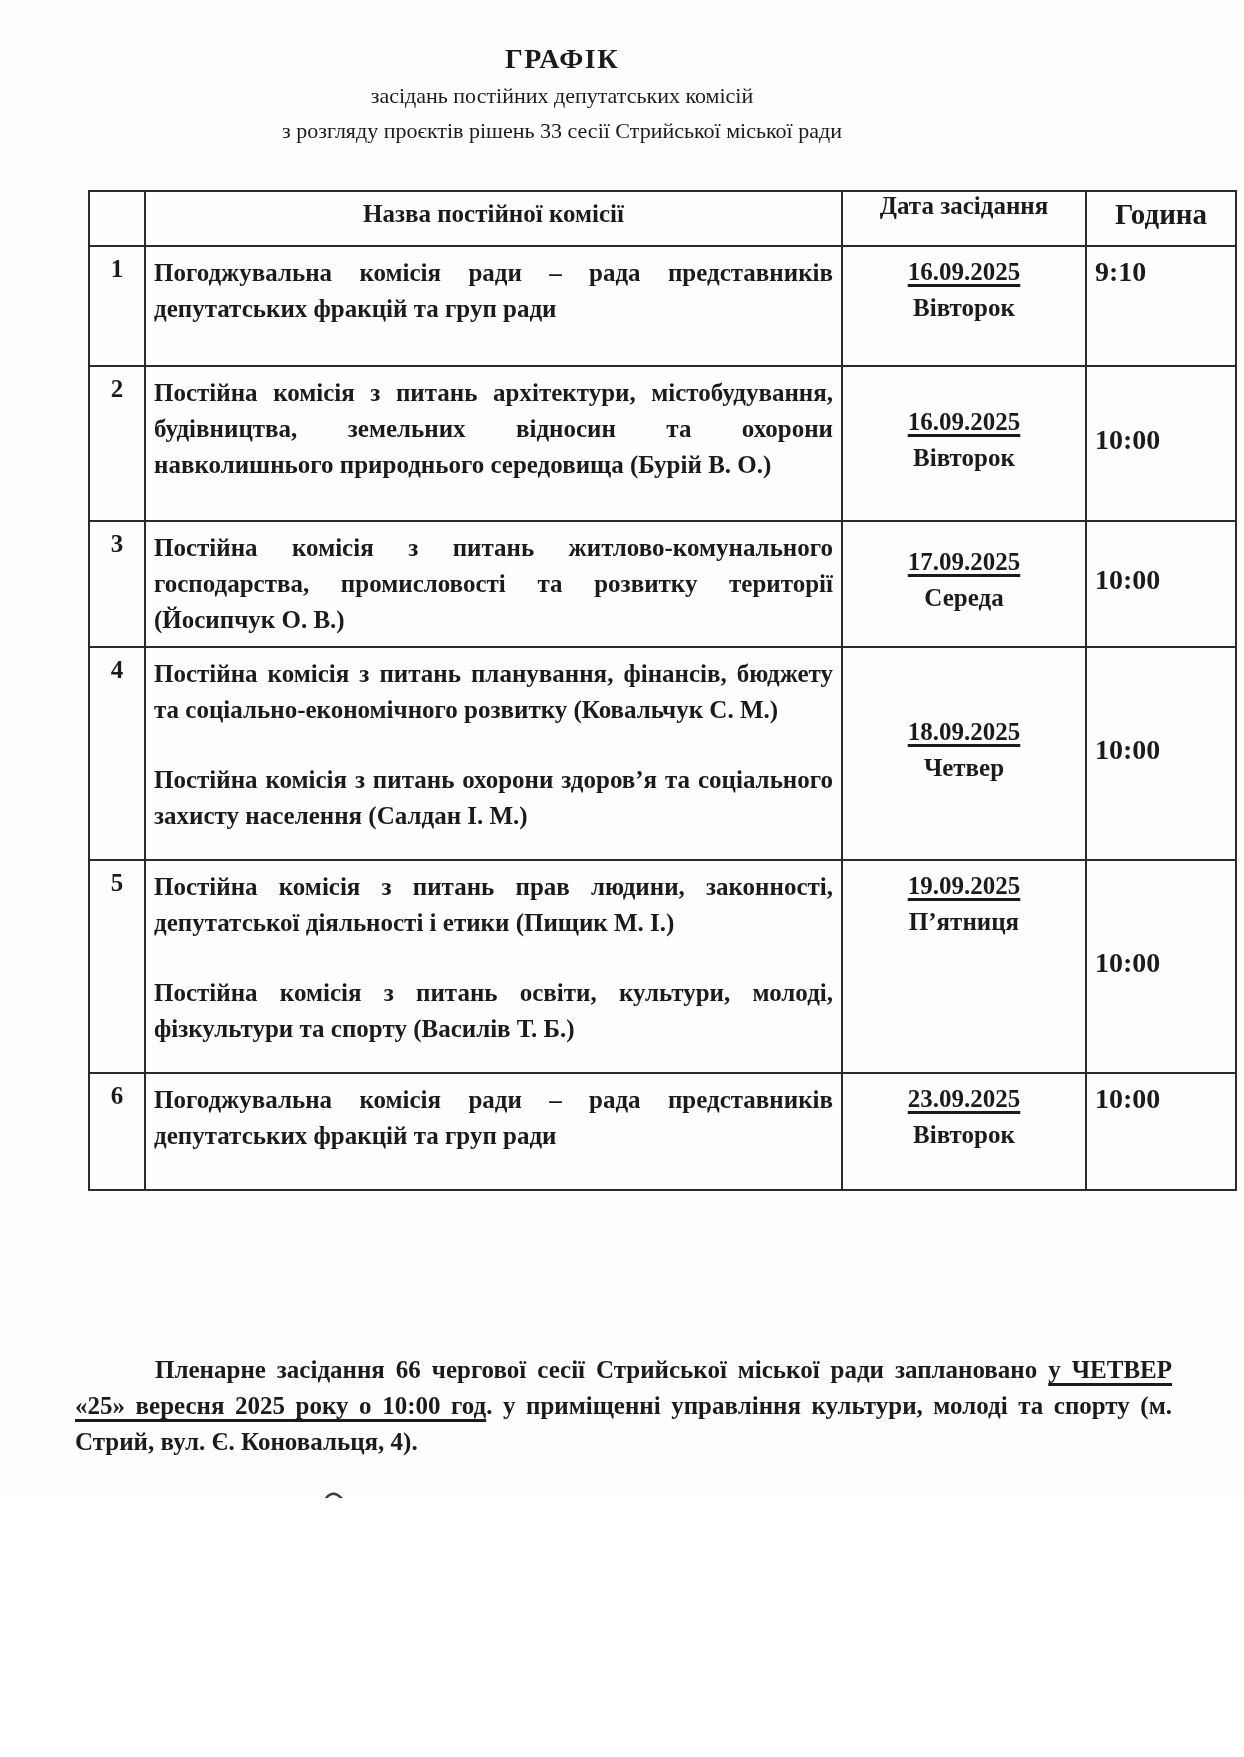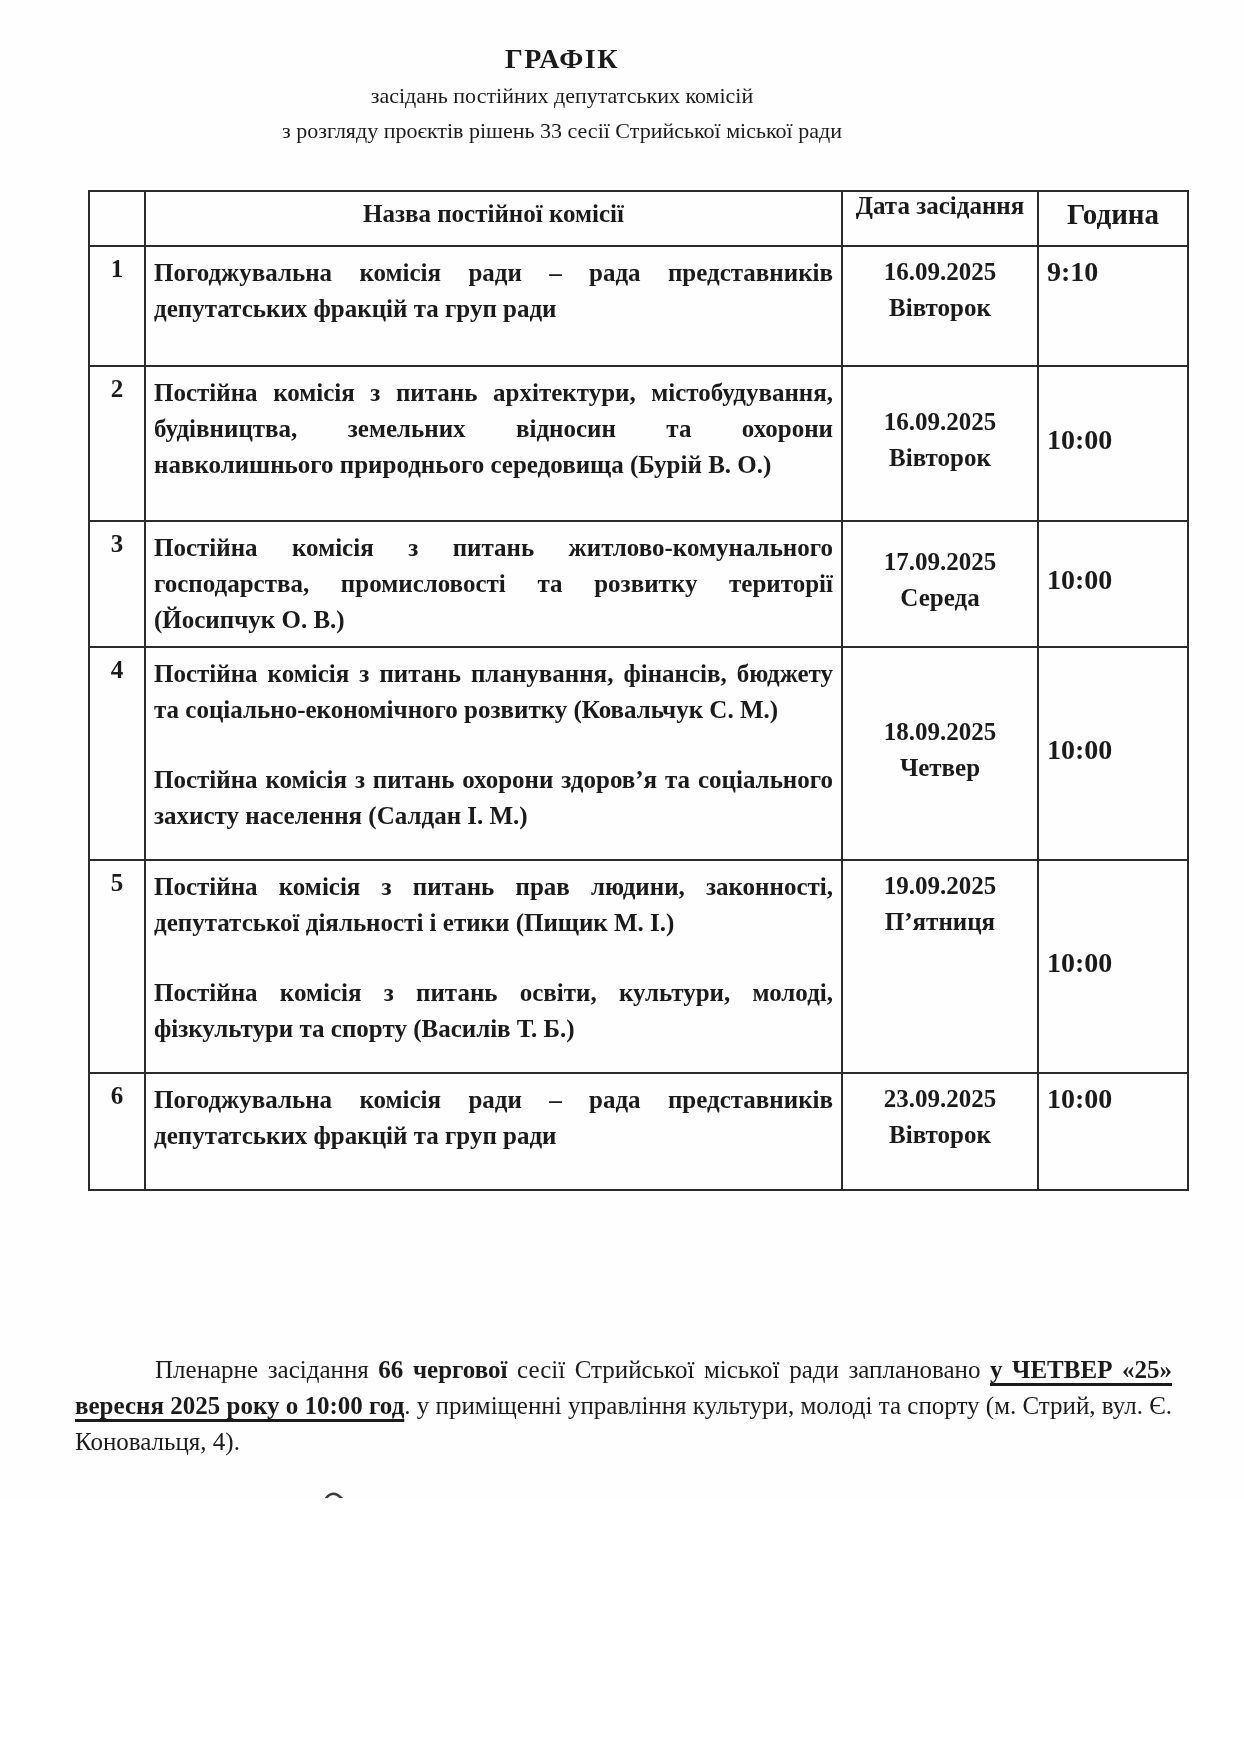--- a/index.html
+++ b/index.html
@@ -45,21 +45,21 @@
     vertical-align: top;
   }
   .col-num  { width: 38px; }
   .col-name { width: 679px; }
   .col-date { width: 178px; }
   .col-time { width: 132px; }
 
   thead tr { height: 55px; }
   thead th { font-size: 25px; font-weight: bold; text-align: center; vertical-align: middle; line-height: 28px; }
   th.col-time { font-size: 29px; }
-  th.col-date { padding: 0 8px; }
+  th.col-date { padding: 0 32px; }
 
   .row-1 { height: 120px; }
   .row-2 { height: 155px; }
   .row-3 { height: 117px; }
   .row-4 { height: 213px; }
   .row-5 { height: 213px; }
   .row-6 { height: 117px; }
 
   .cell-num {
     font-size: 25px;
@@ -74,20 +74,21 @@
     font-weight: bold;
     line-height: 36px;
     text-align: justify;
   }
   .commission + .commission { margin-top: 34px; }
 
   .cell-date { text-align: center; padding-top: 8px; }
   .date-value {
     font-size: 25px;
     font-weight: bold;
+    text-decoration: underline;
     text-decoration-thickness: 2.5px;
     text-underline-offset: 4px;
     line-height: 34px;
   }
   .weekday {
     font-size: 25px;
     font-weight: bold;
     line-height: 34px;
     margin-top: 2px;
   }
@@ -109,21 +110,21 @@
   .closing-paragraph {
     position: absolute;
     top: 1352px; left: 75px;
     width: 1097px;
     margin: 0;
     font-size: 25px;
     line-height: 36px;
     text-align: justify;
     text-indent: 80px;
   }
-  .closing-paragraph .normal { font-weight: normal; }
+  .closing-paragraph .normal { font-weight: bold; }
   .closing-paragraph .bold { font-weight: bold; }
   .closing-paragraph .bold-underline {
     font-weight: bold;
     text-decoration: underline;
     text-decoration-thickness: 2.5px;
     text-underline-offset: 5px;
   }
 
   
   .sig-role {

